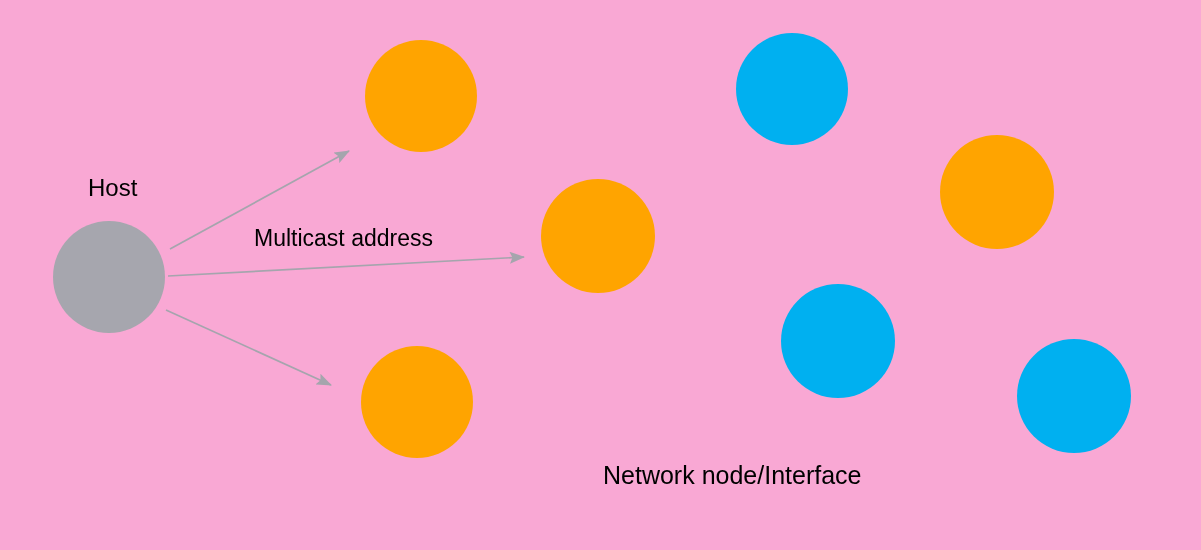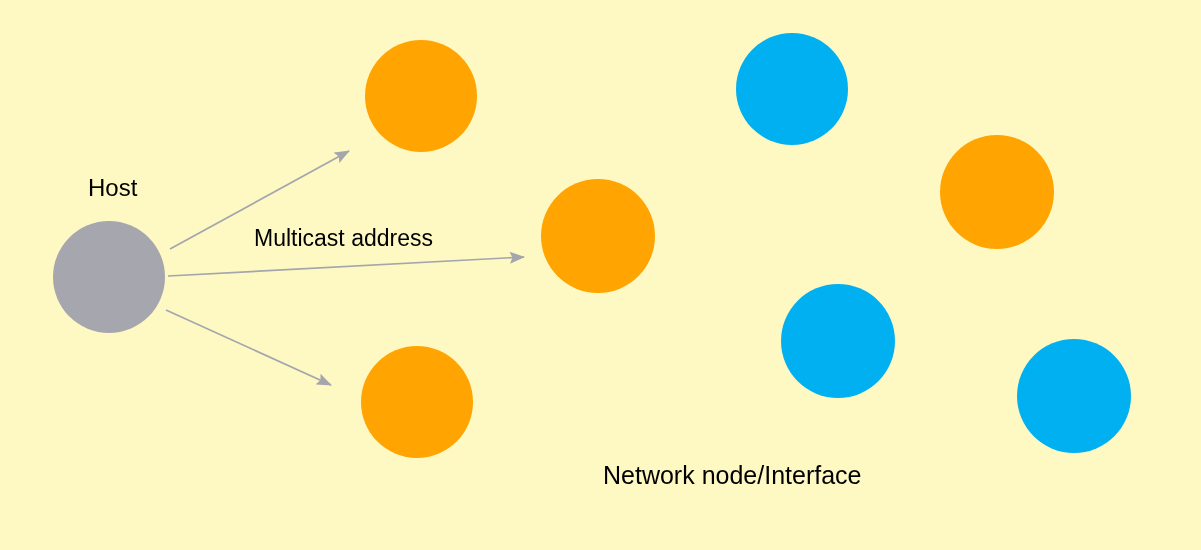--- a/index.html
+++ b/index.html
@@ -8,21 +8,21 @@
     padding: 0;
     background: #ffffff;
   }
   body {
     font-family: "Liberation Sans", sans-serif;
   }
   #canvas {
     position: relative;
     width: 1201px;
     height: 550px;
-    background: #fef9c3;
+    background: #f9a8d4;
     overflow: hidden;
   }
   #diagram-svg {
     position: absolute;
     left: 0;
     top: 0;
     width: 1201px;
     height: 550px;
     display: block;
   }

